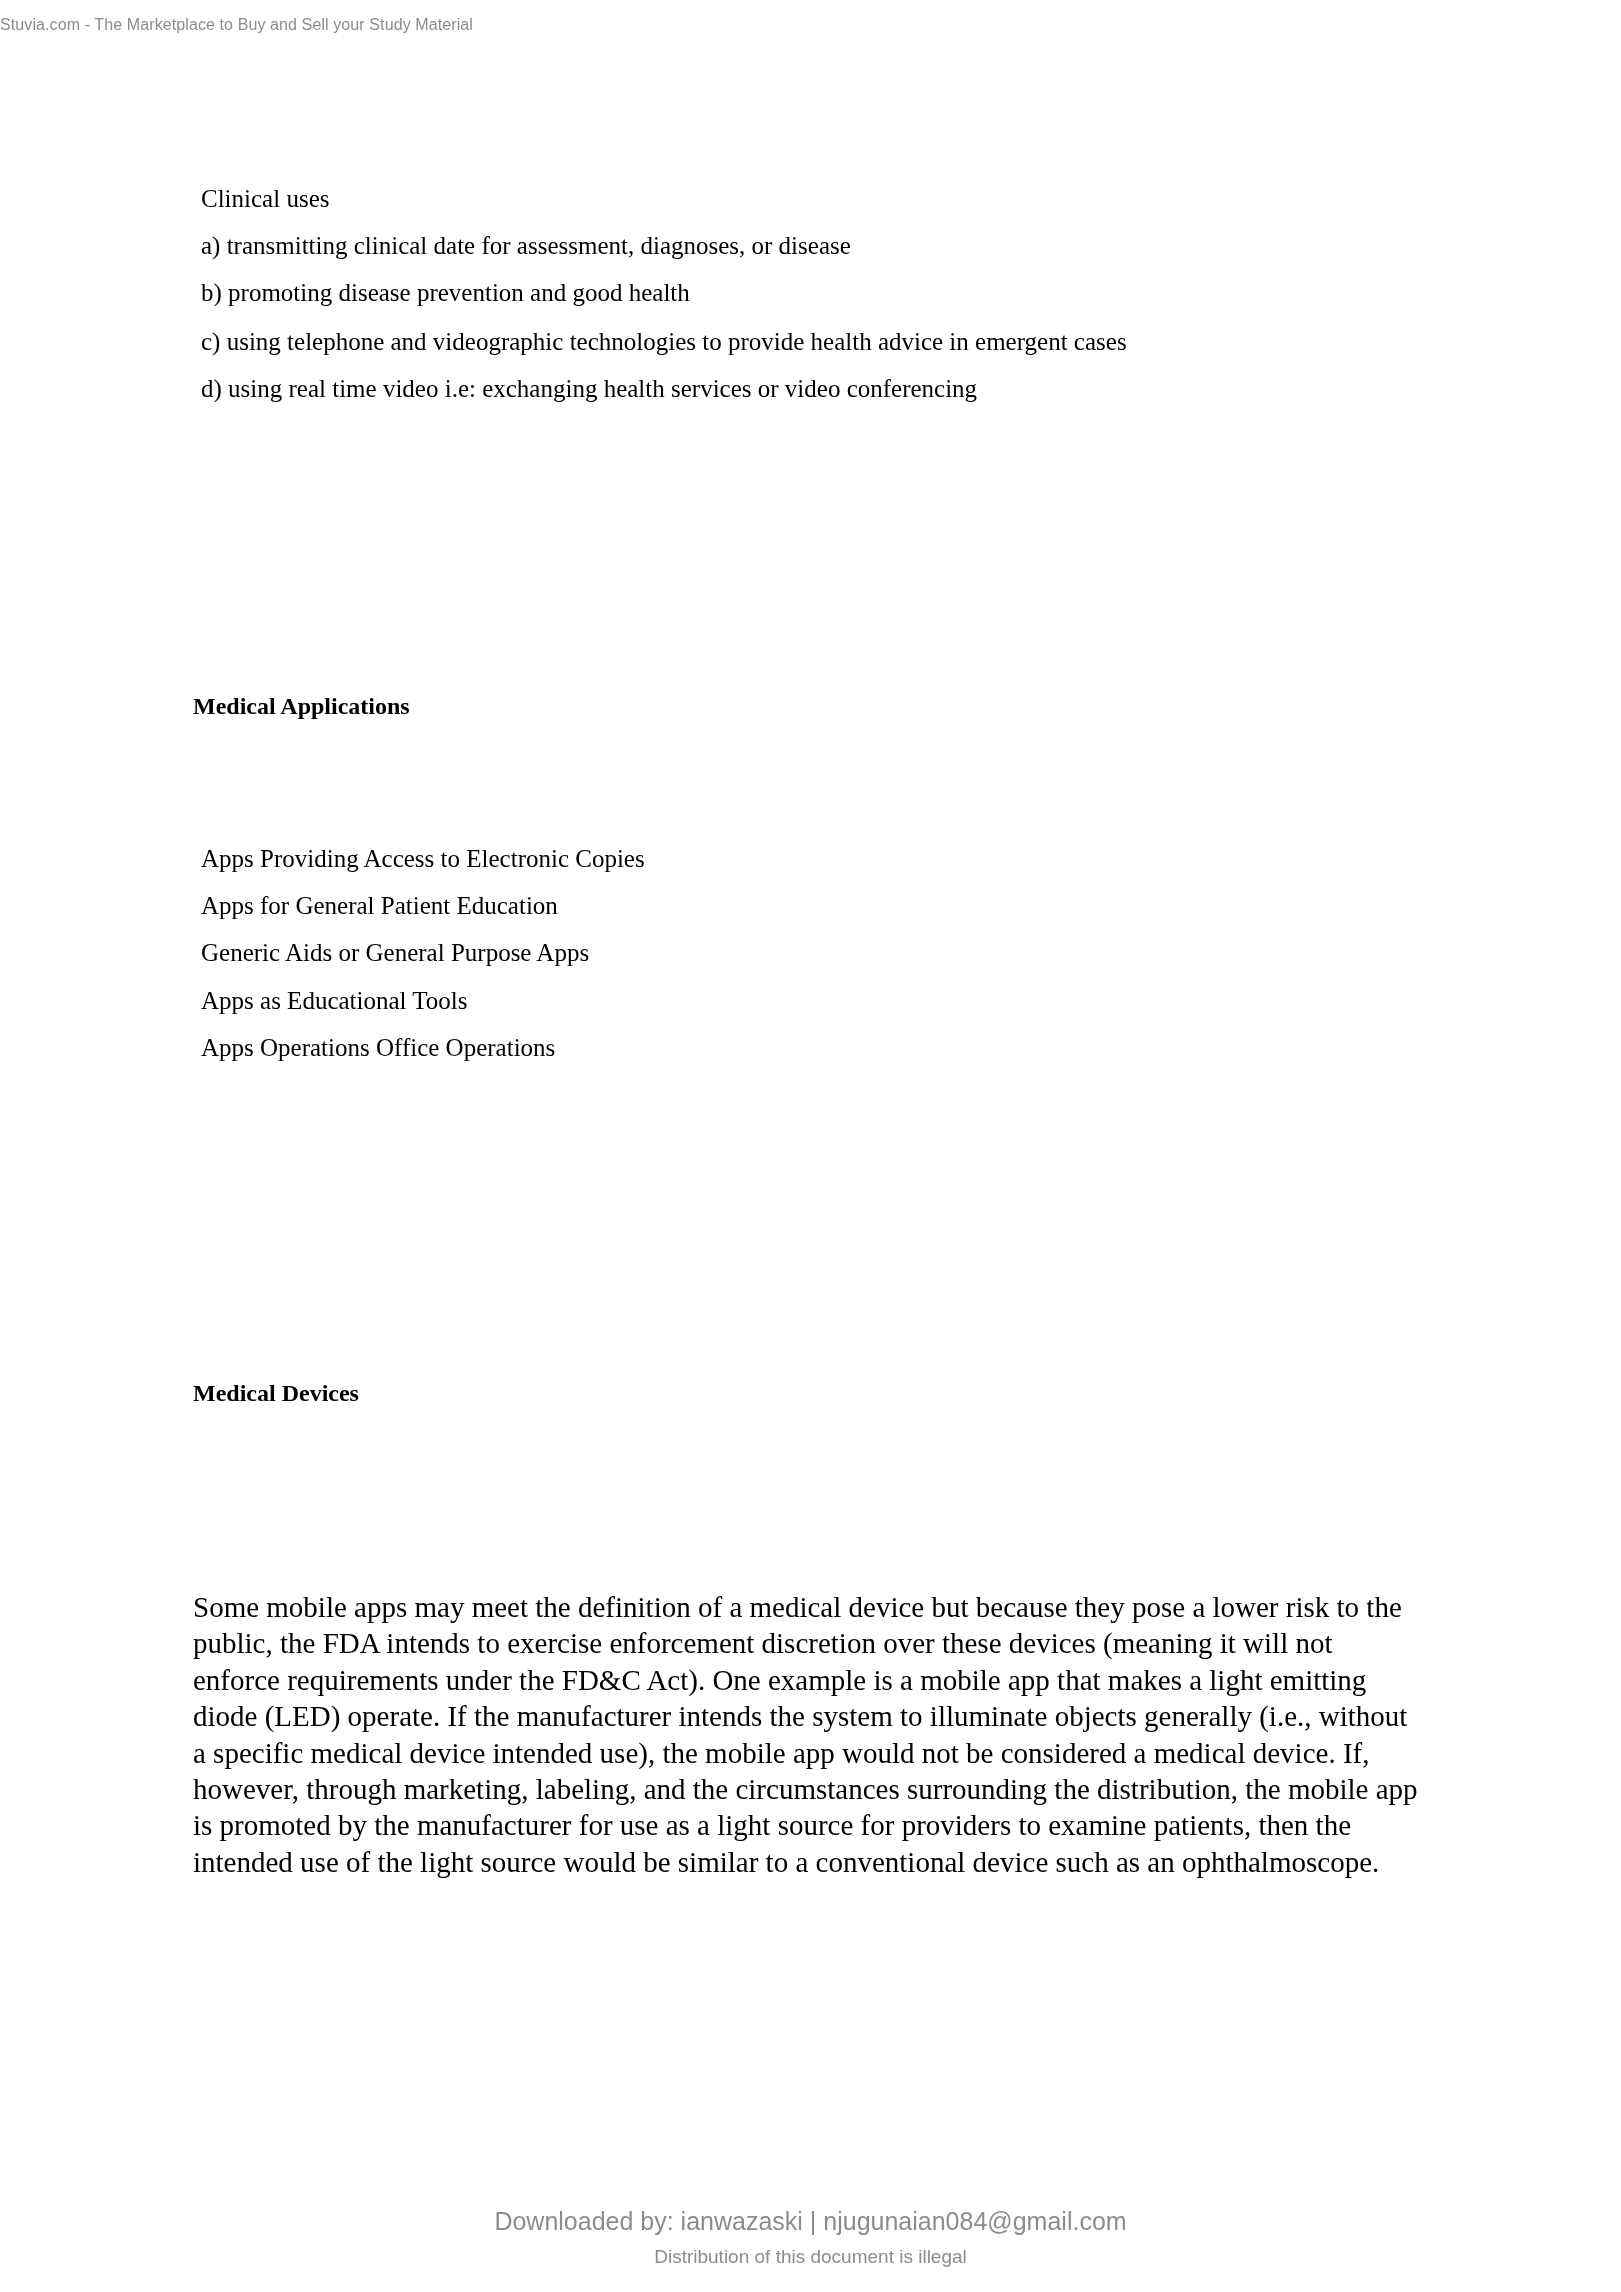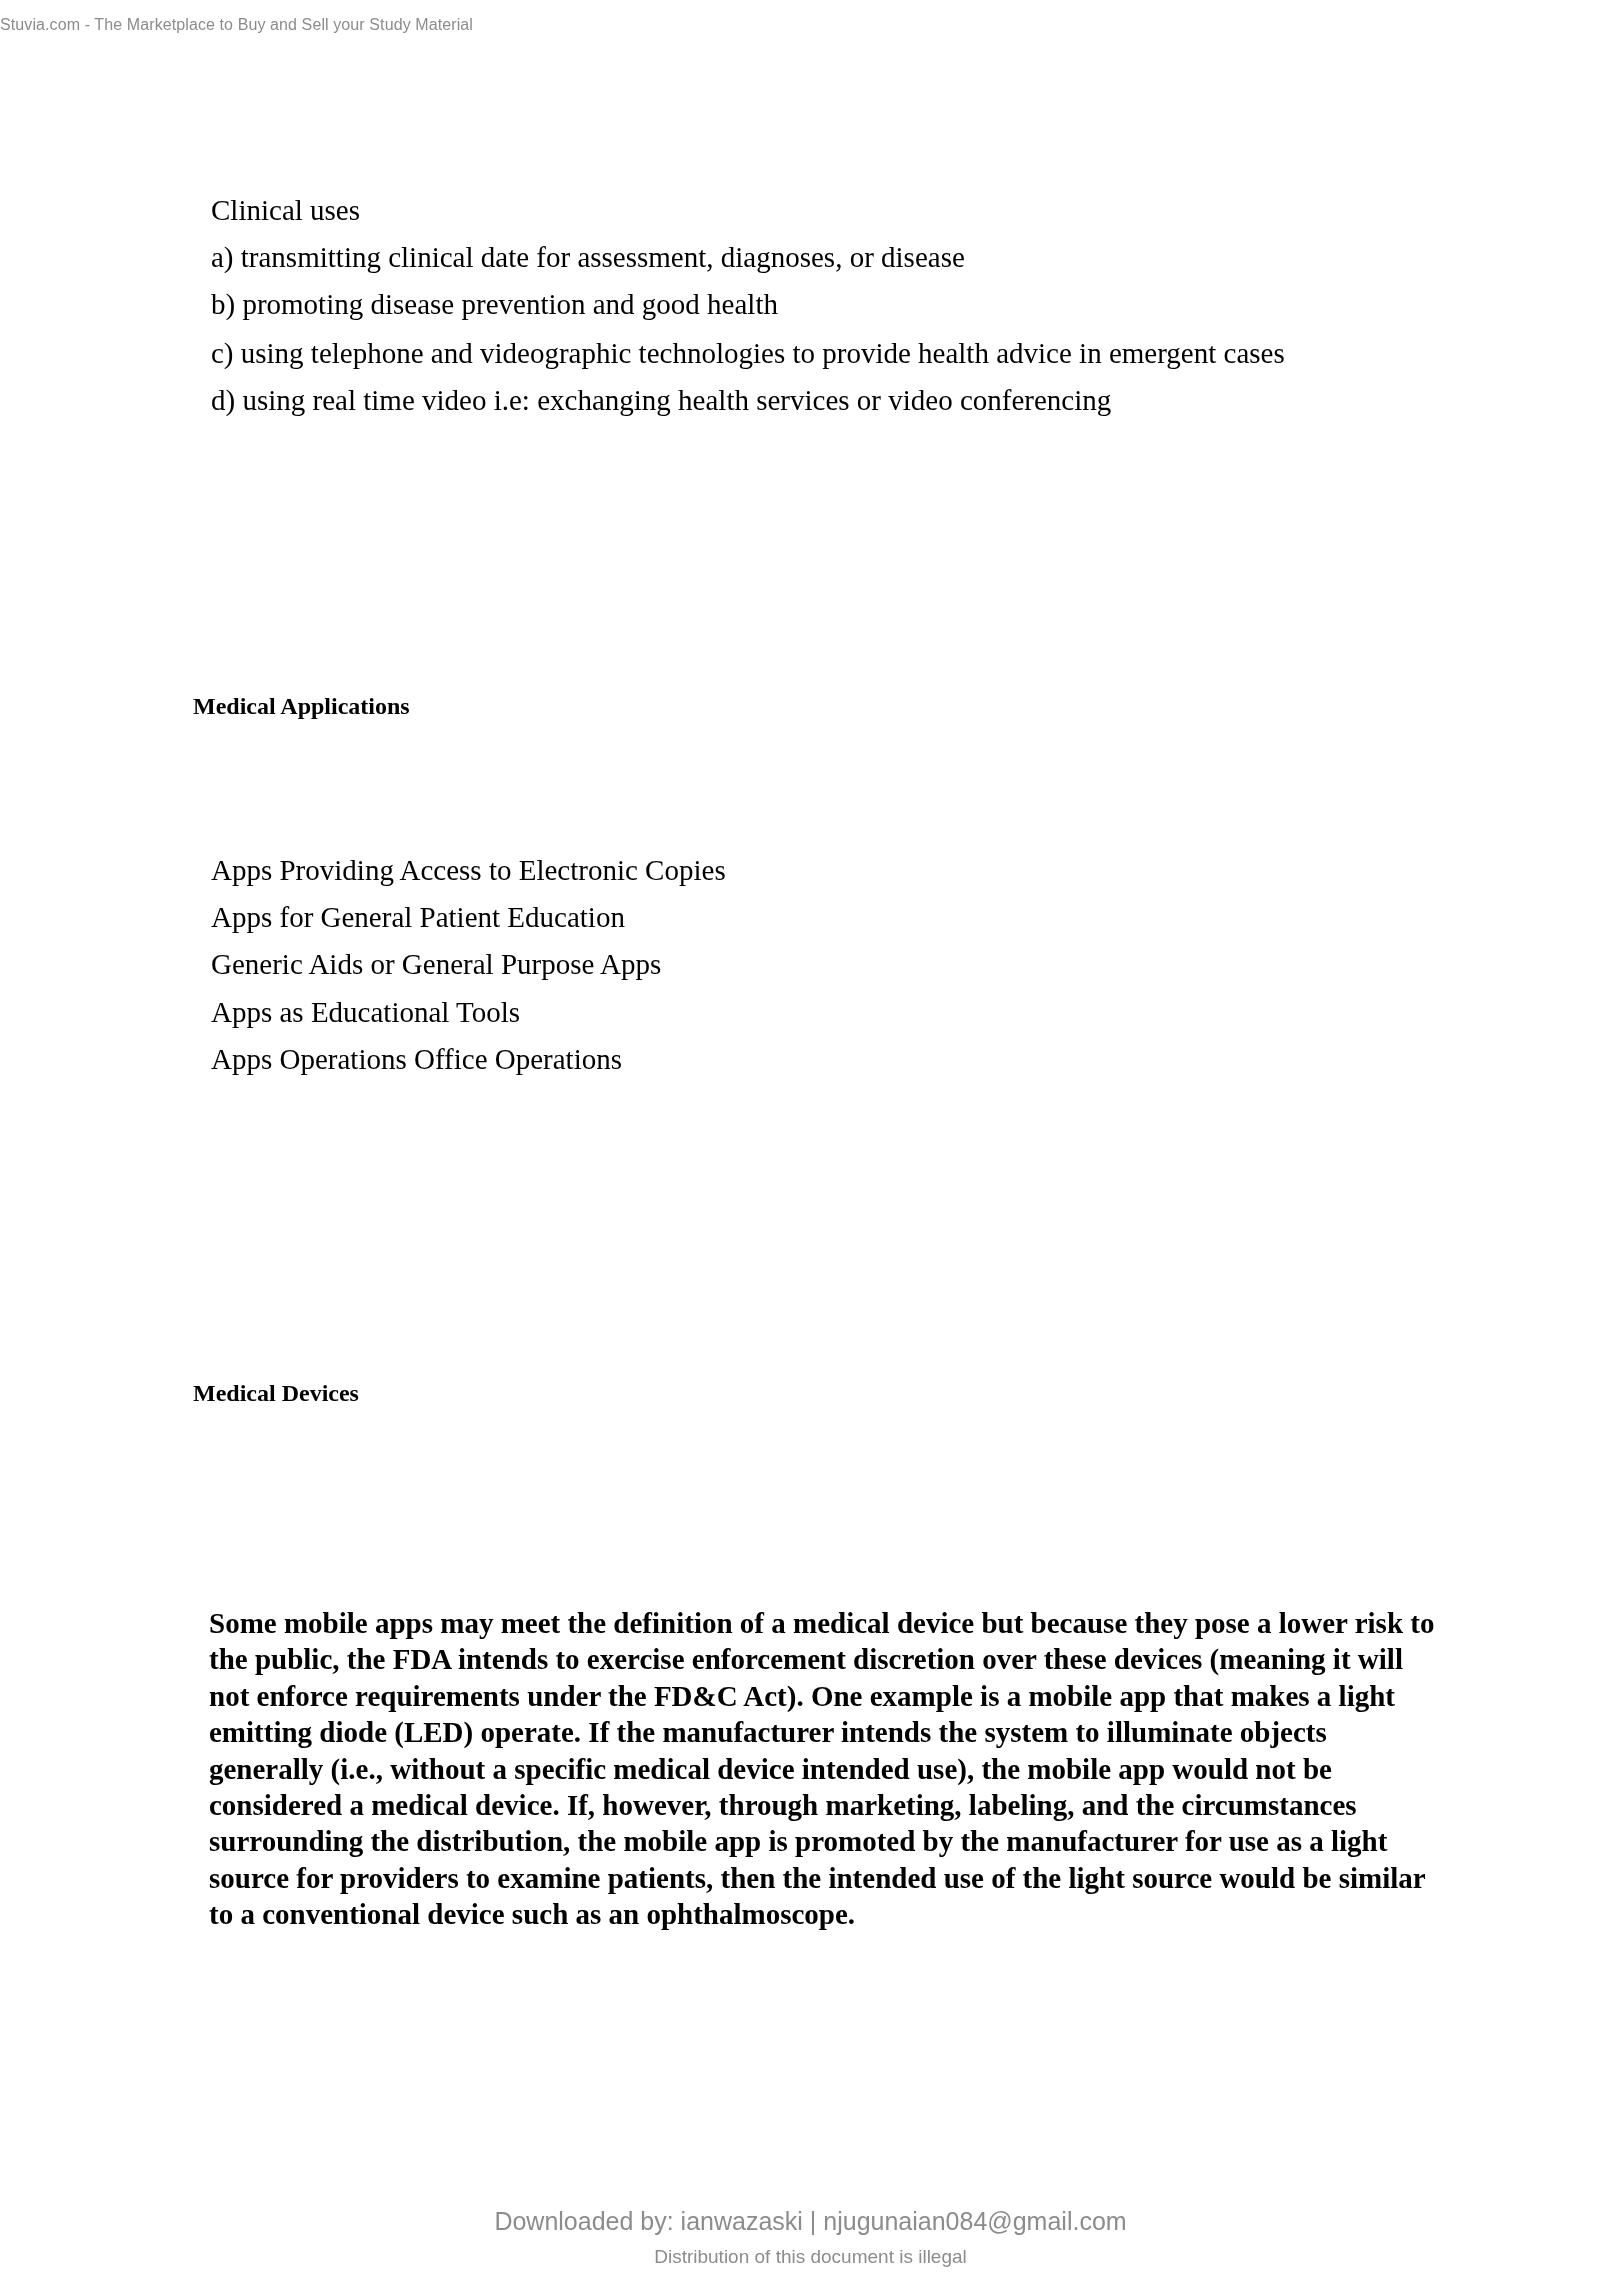--- a/index.html
+++ b/index.html
@@ -37,41 +37,40 @@
 
   
   .content {
     position: absolute;
     left: 193px;
     top: 0;
     width: 1230px;
   }
 
   .para {
-    font-size: 29px;
+    font-size: 25px;
     line-height: 1;
-    margin: 18px;
+    margin: 8px;
     white-space: nowrap;
     text-align: right;
   }
 
   .heading {
     font-size: 24px;
     font-weight: bold;
     margin: 0;
     line-height: 1;
     white-space: nowrap;
   }
 
   .block-para {
     font-size: 29px;
     line-height: 1.255;
-    margin: 16px;
+    margin: 0;
     text-align: left;
-    font-weight: bold;
   }
 
   
   .at { position: absolute; left: 0; }
 
   
   .doc-footer {
     position: absolute;
     left: 0;
     width: 100%;

